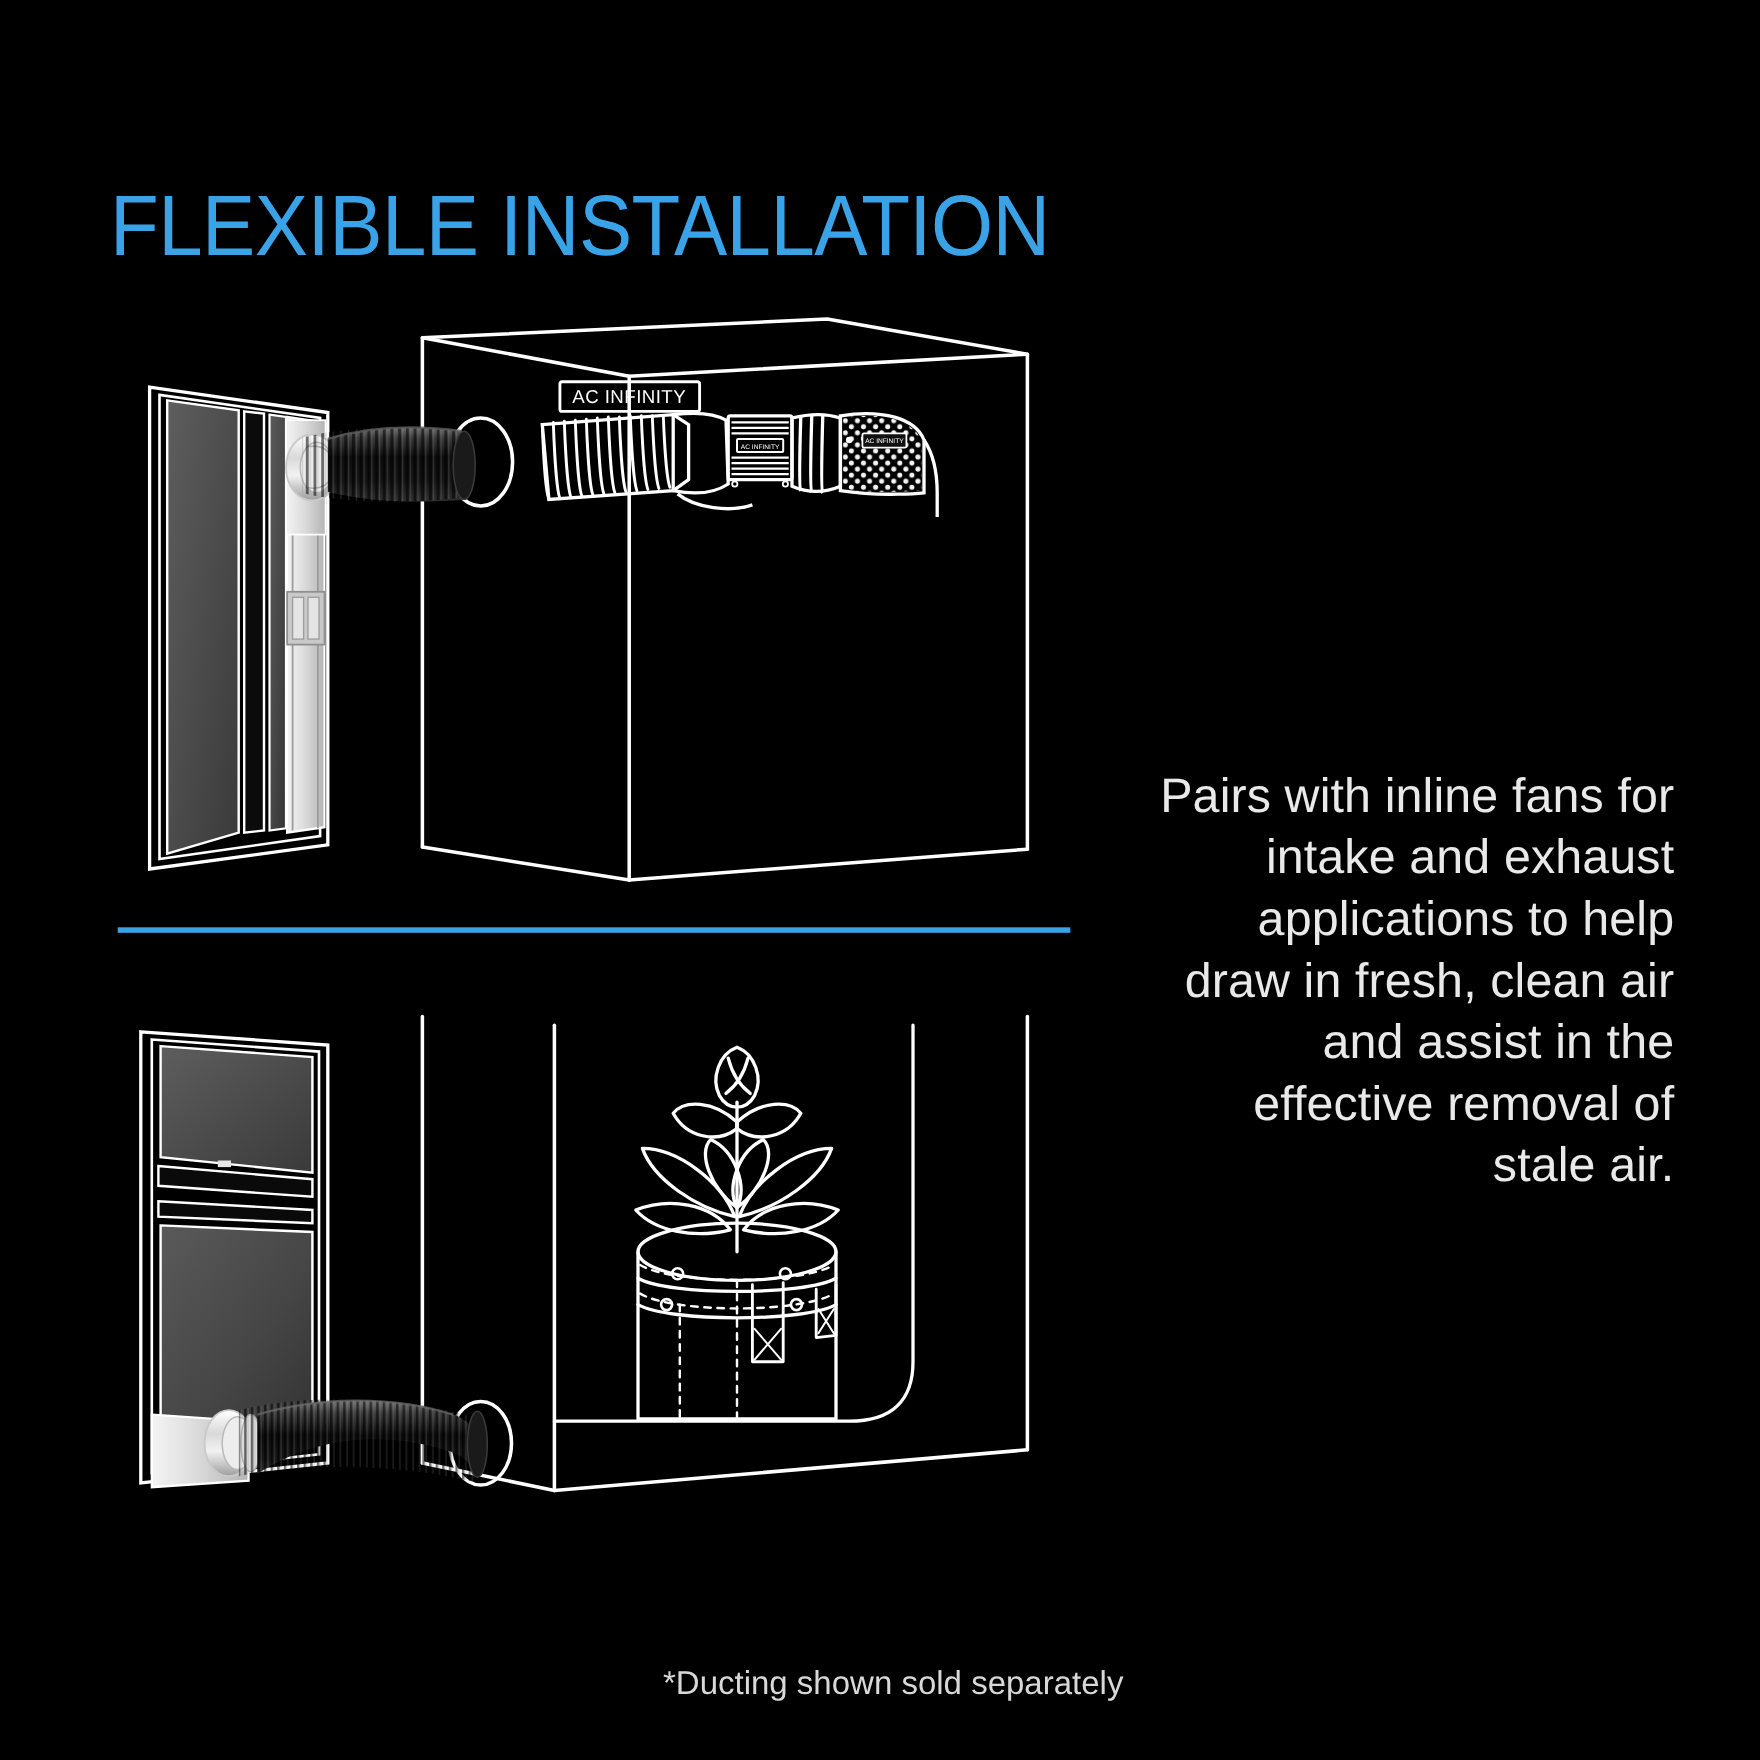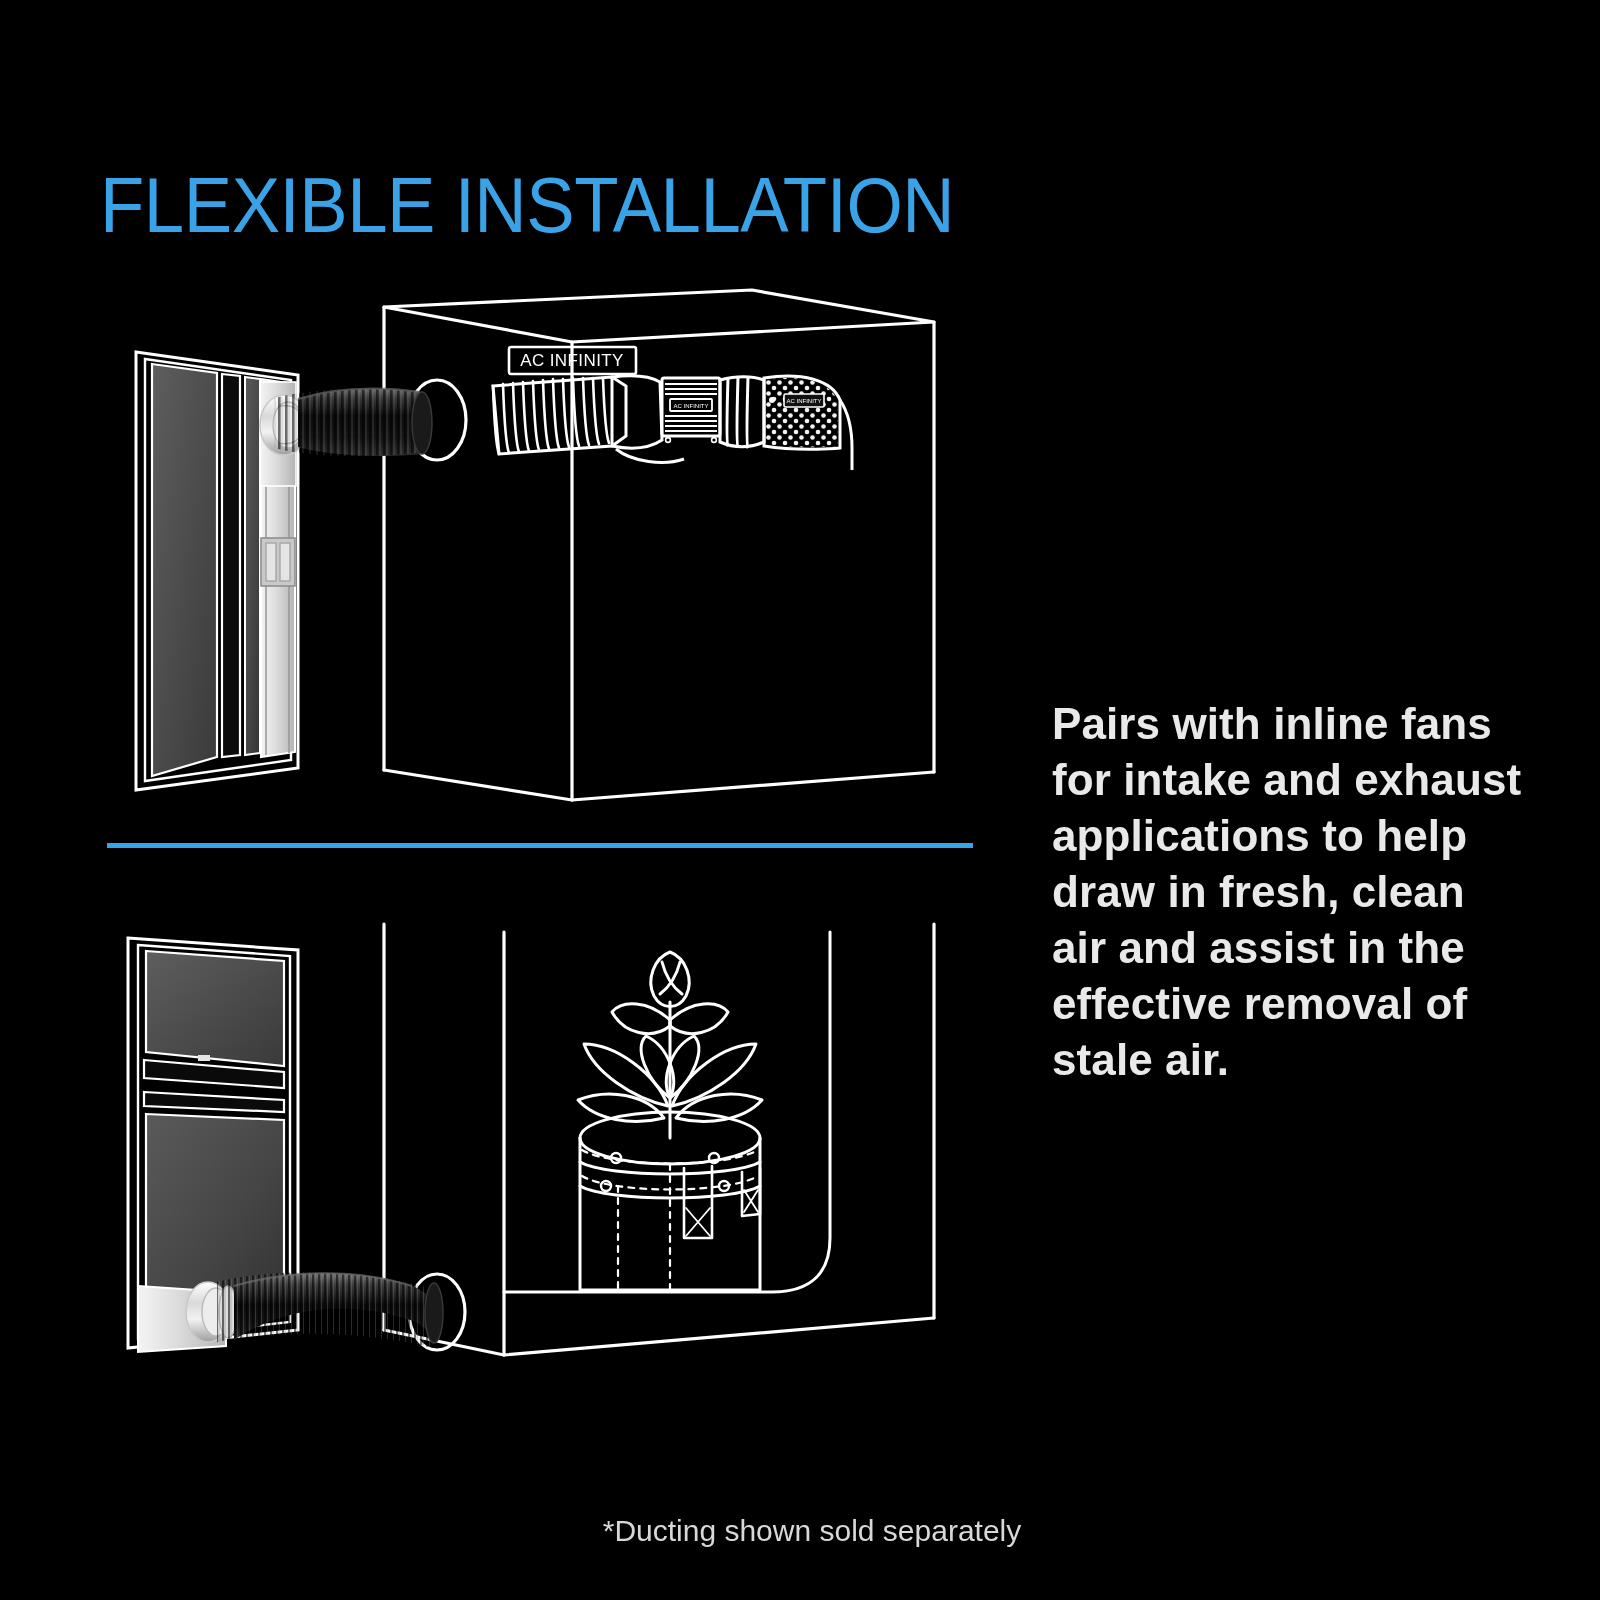--- a/index.html
+++ b/index.html
@@ -39,22 +39,23 @@
 
   
   #bodycopy {
     position: absolute;
     left: 1040px;
     top: 652px;
     width: 470px;
     font-size: 44px;
     line-height: 56px;
     color: #e9e9e9;
-    font-weight: 700;
+    font-weight: 400;
     letter-spacing: 0.1px;
+    text-align: right;
   }
 
   
   #footnote {
     position: absolute;
     left: 0;
     top: 1482px;
     width: 1600px;
     text-align: center;
     font-size: 30px;

